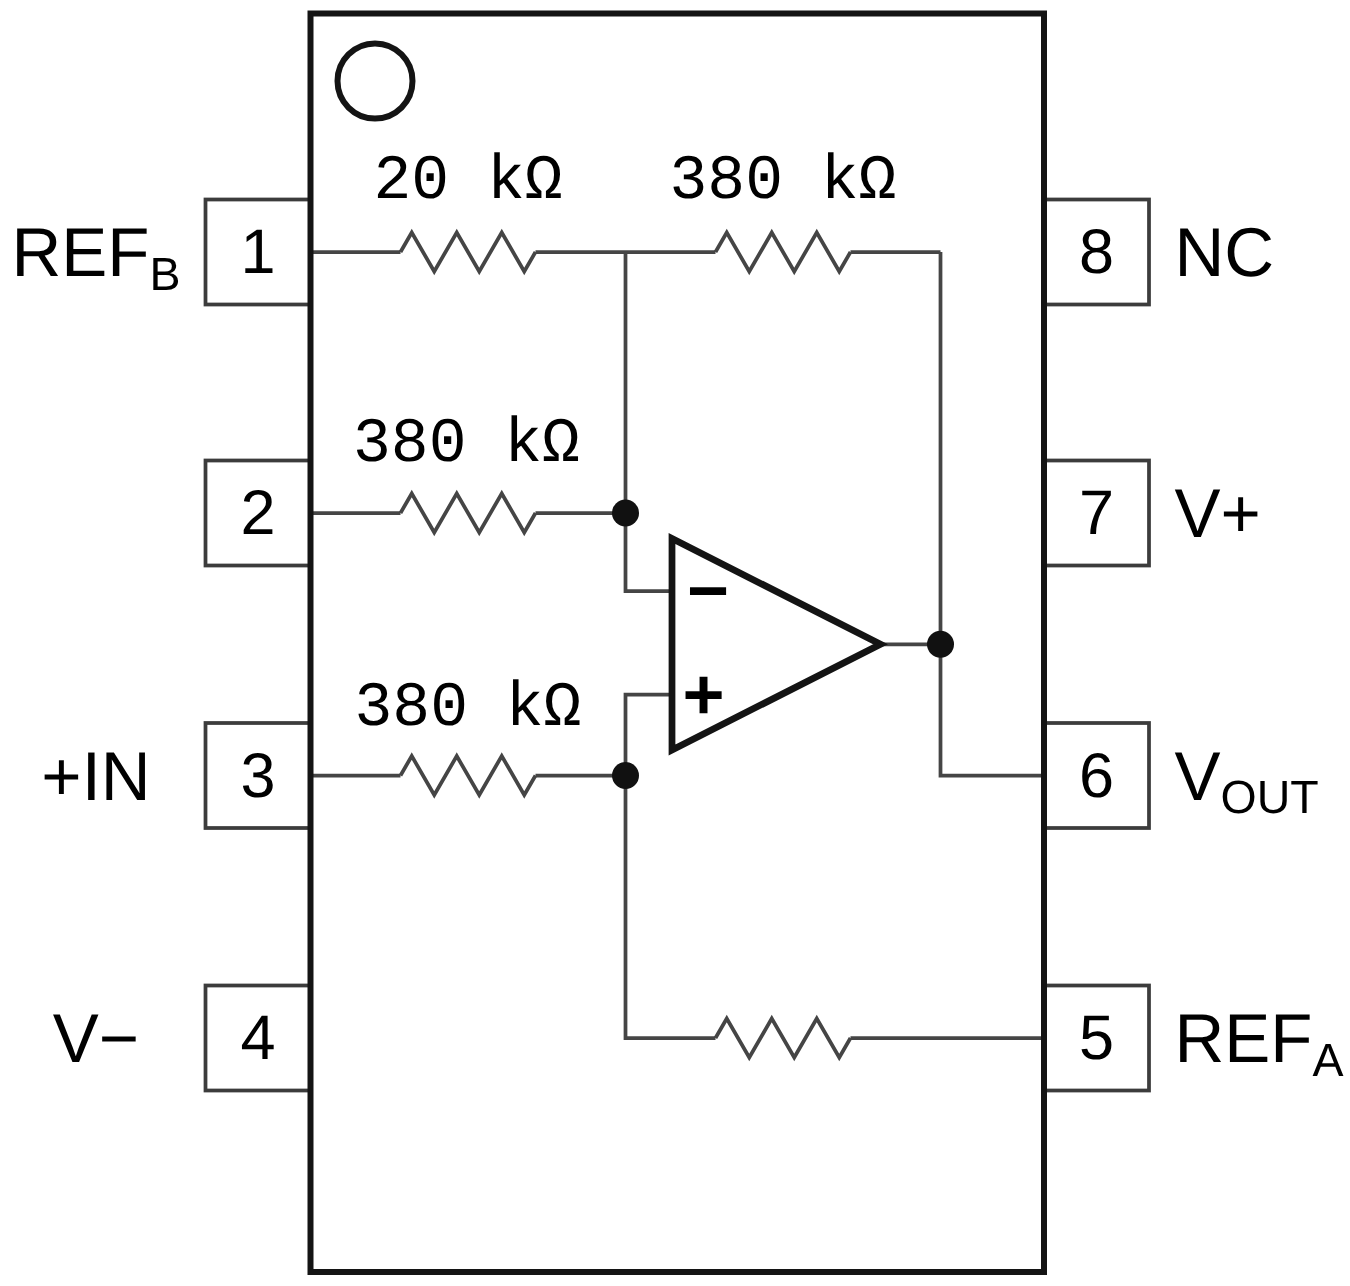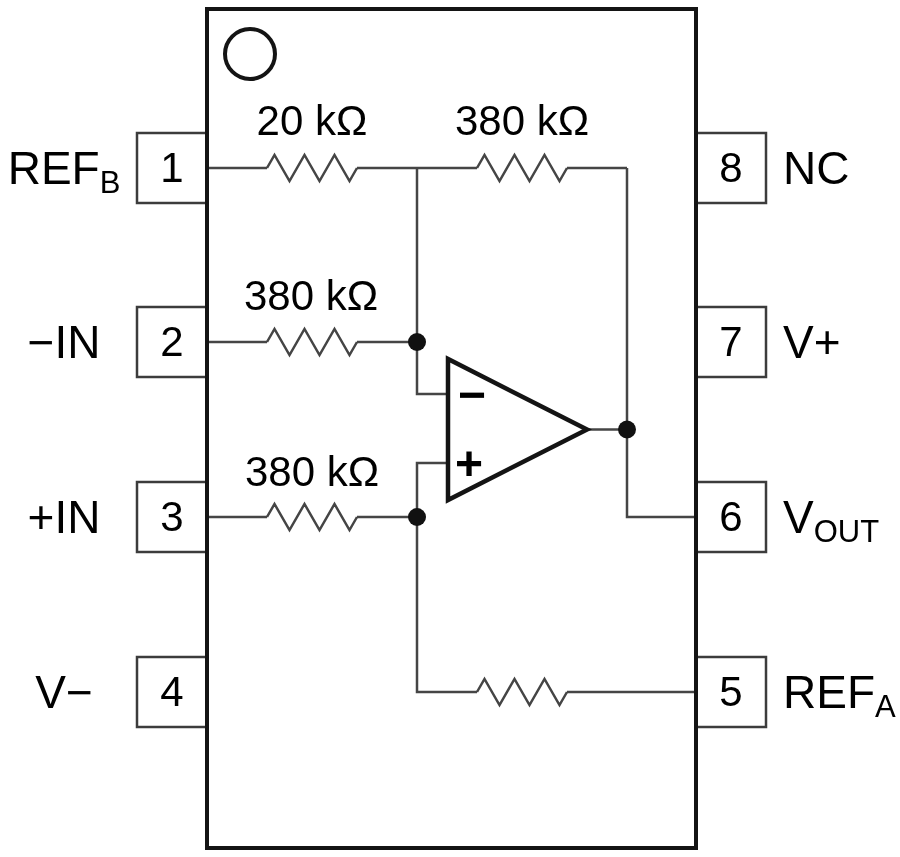--- a/index.html
+++ b/index.html
@@ -51,20 +51,21 @@
     line-height: 70px;
     text-align: center;
     font-size: 42px;
   }
   .rval {
     position: absolute;
     width: 240px;
     text-align: center;
     font-size: 42px;
     line-height: 50px;
+    font-family: Liberation Mono, monospace;
   }
   .opamp-sign {
     position: absolute;
     width: 60px;
     text-align: center;
     font-size: 48px;
     line-height: 50px;
     font-weight: bold;
   }
 </style>
@@ -119,21 +120,20 @@
     <polygon points="448,359 448,500 587,429.5" fill="#ffffff" stroke="#141414" stroke-width="4.5" stroke-linejoin="miter"></polygon>
 
     <g fill="#111111">
       <circle cx="417" cy="342" r="9"></circle>
       <circle cx="417" cy="517" r="9"></circle>
       <circle cx="627" cy="429.5" r="9"></circle>
     </g>
   </svg>
 
   <div class="txt pin-label left" style="top:140px"><span>REF</span><span class="sub">B</span></div>
-  <div class="txt pin-label left" style="top:314px"><span>−IN</span><span class="sub"></span></div>
   <div class="txt pin-label left" style="top:489px"><span>+IN</span><span class="sub"></span></div>
   <div class="txt pin-label left" style="top:664px"><span>V−</span><span class="sub"></span></div>
 
   <div class="txt pin-label right" style="top:140px"><span>NC</span><span class="sub"></span></div>
   <div class="txt pin-label right" style="top:314px"><span>V+</span><span class="sub"></span></div>
   <div class="txt pin-label right" style="top:489px"><span>V</span><span class="sub">OUT</span></div>
   <div class="txt pin-label right" style="top:664px"><span>REF</span><span class="sub">A</span></div>
 
   <div class="pin-num" style="left:137px;top:133px">1</div>
   <div class="pin-num" style="left:137px;top:307px">2</div>

